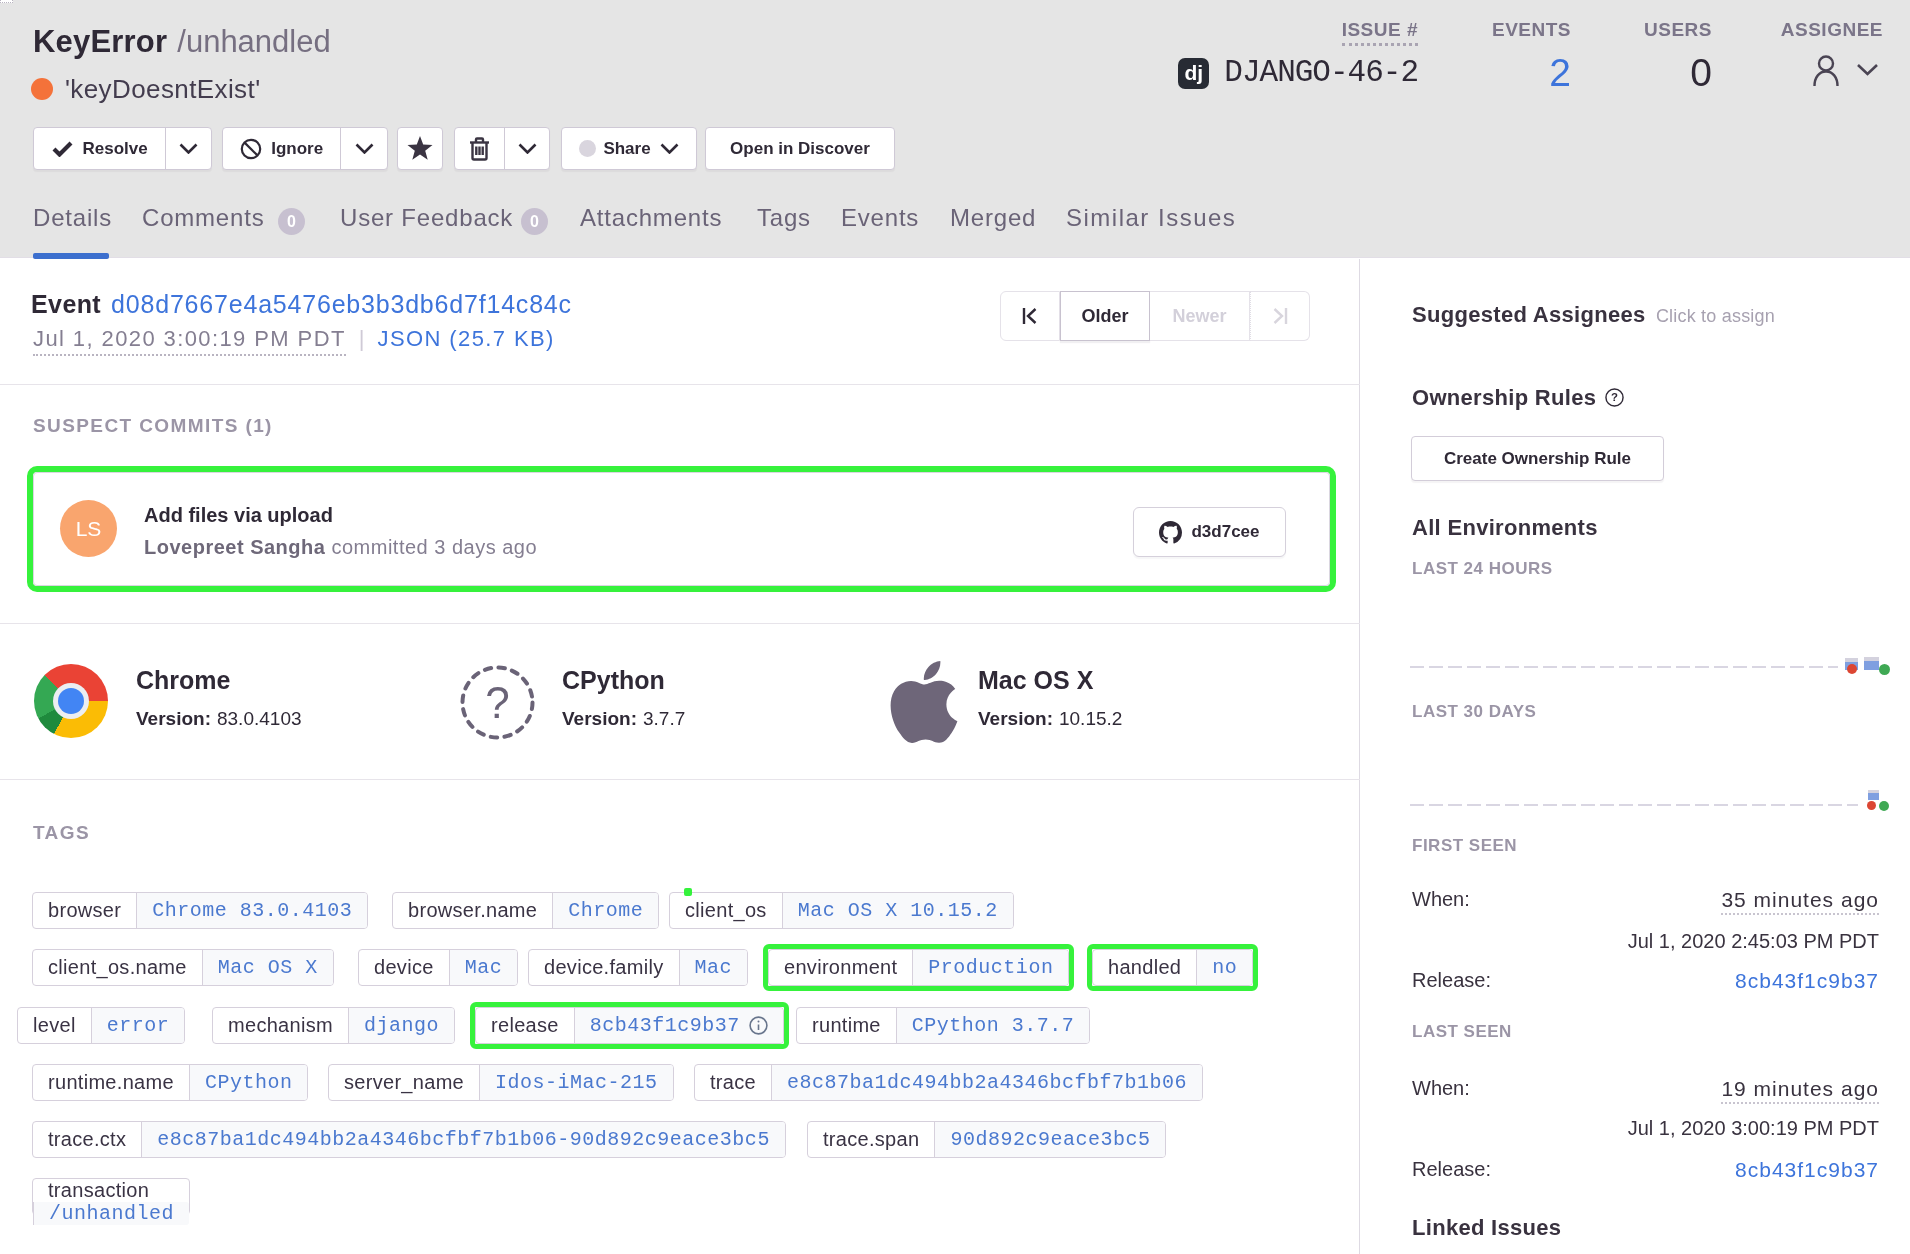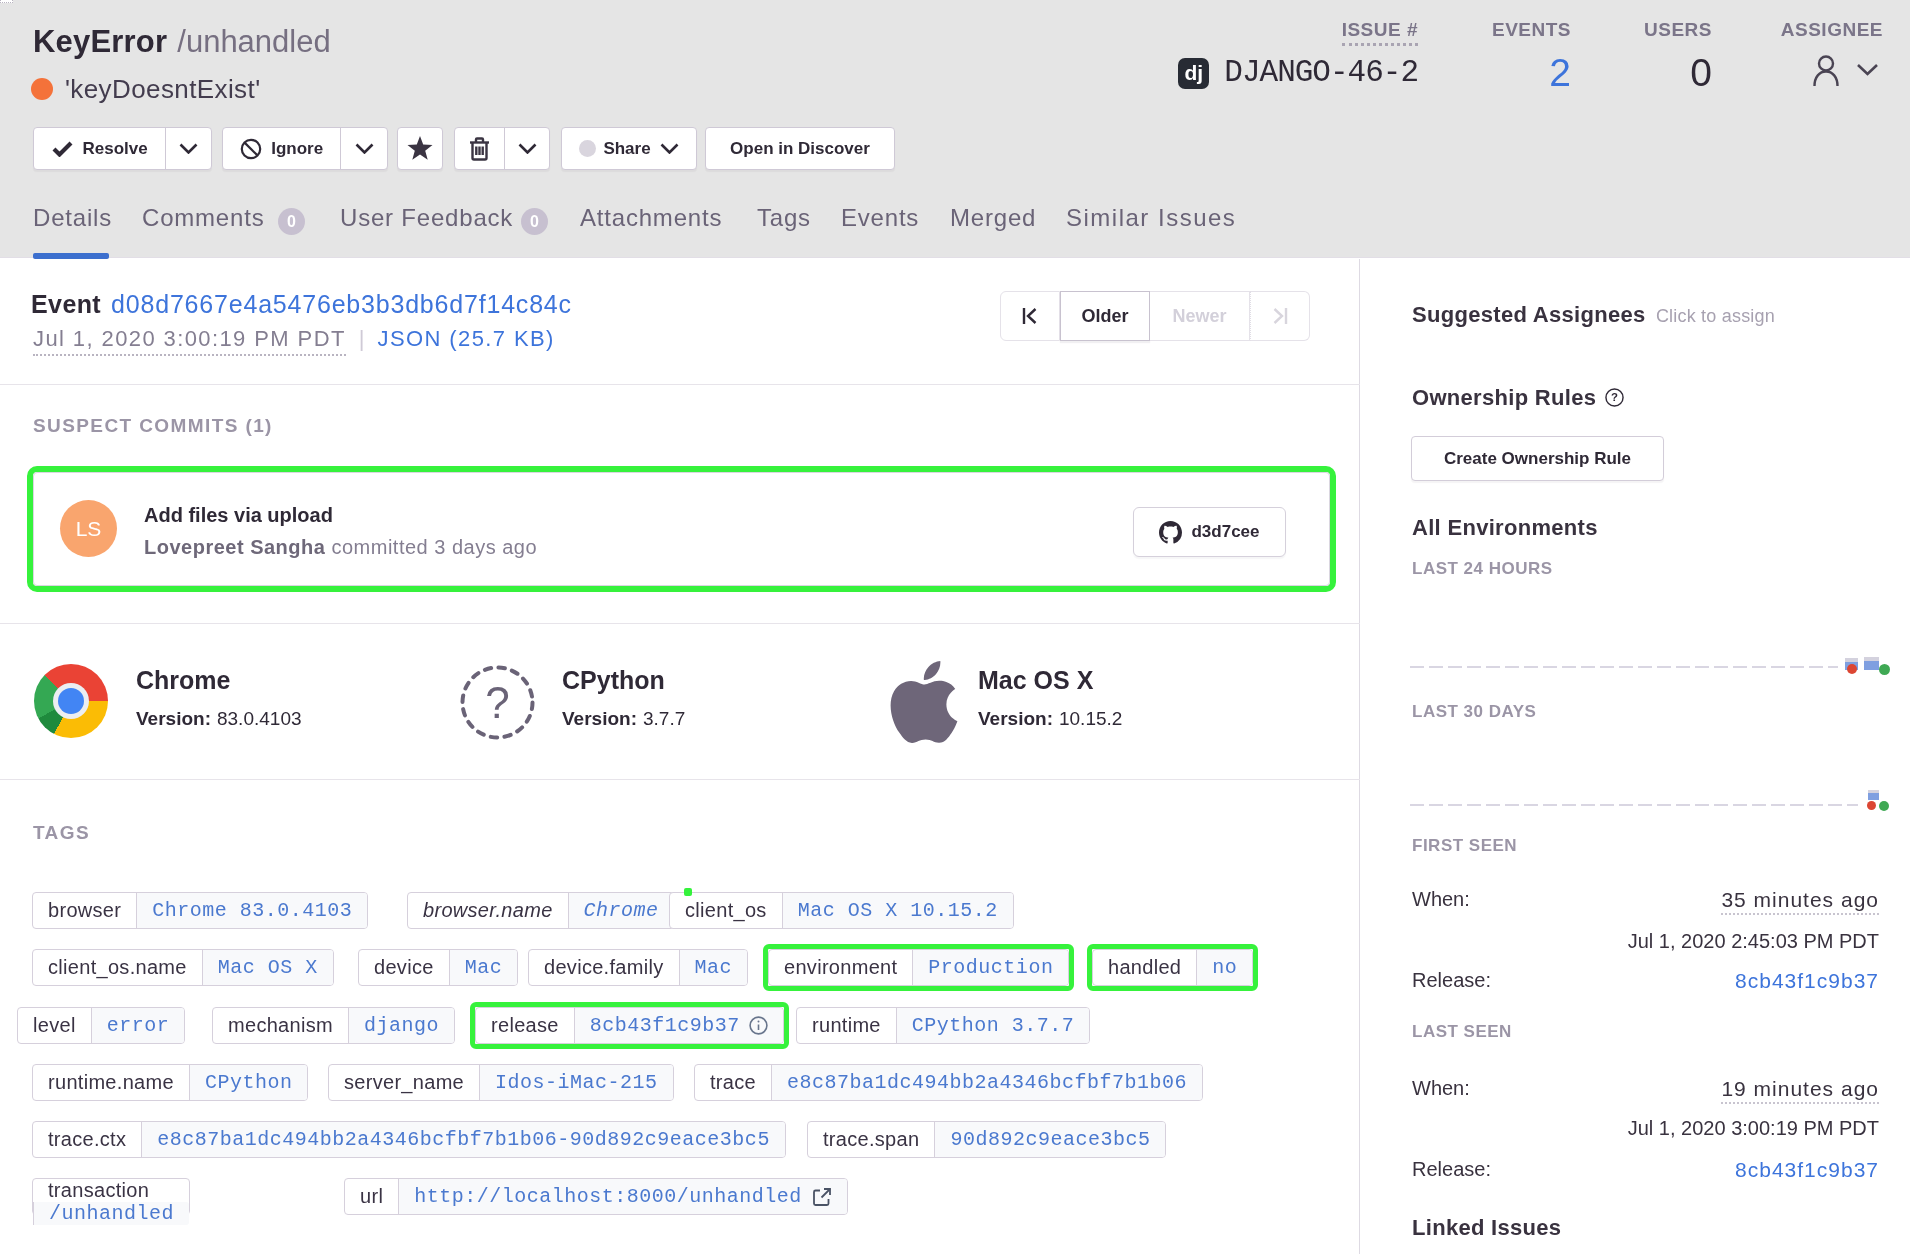--- a/index.html
+++ b/index.html
@@ -257,21 +257,21 @@
       <div class="ctxtitle">Mac OS X</div>
       <div class="ctxver"><b>Version:</b>10.15.2</div>
     </div>
 
   <div class="seclbl" style="left:33px; top:563px;">TAGS</div>
   <div class="tagrow" style="top:633px;">
     <div class="pill" style="left:32px;">
         <div class="k">browser</div>
         <div class="v">Chrome 83.0.4103</div>
       </div>
-    <div class="pill" style="left:407px;font-style:italic;">
+    <div class="pill" style="left:392px;">
         <div class="k">browser.name</div>
         <div class="v">Chrome</div>
       </div>
     <div class="pill" style="left:669px;">
         <div class="k">client_os</div>
         <div class="v">Mac OS X 10.15.2</div>
       </div>
   </div>
   <div class="tagrow" style="top:690px;">
     <div class="pill" style="left:32px;">
@@ -339,28 +339,20 @@
     <div class="pill" style="left:807px;">
         <div class="k">trace.span</div>
         <div class="v">90d892c9eace3bc5</div>
       </div>
   </div>
   <div class="tagrow" style="top:919px;">
     <div class="pill" style="left:32px;flex-direction:column;">
         <div class="k">transaction</div>
         <div class="v">/unhandled</div>
       </div>
-    <div class="pill" style="left:344px;">
-        <div class="k">url</div>
-        <div class="v">http://localhost:8000/unhandled<svg style="margin-left:10px;" width="20" height="20" viewBox="0 0 20 20" fill="none" stroke="#4a5365" stroke-width="1.8">
-            <path d="M8 3.5 H3.5 a1.5 1.5 0 0 0-1.5 1.5 V16.5 a1.5 1.5 0 0 0 1.5 1.5 H15 a1.5 1.5 0 0 0 1.5-1.5 V12"></path>
-            <path d="M12 2 H18 V8"></path>
-            <path d="M18 2 L9.5 10.5"></path>
-          </svg></div>
-      </div>
   </div>
 
   <div class="abs" style="left:684px; top:629px; width:8px; height:8px; background:#35f23c; border-radius:2px;"></div>
 </div>
 
 <div class="sidebar">
   <div class="sb-h" style="top:43px;">Suggested Assignees <span style="font-weight:normal; color:#a7a1b0; margin-left:4px; font-size:18px; letter-spacing:.2px;">Click to assign</span></div>
   <div class="sb-h" style="top:126px;">Ownership Rules
     <svg style="vertical-align:-2px; margin-left:2px;" width="19" height="19" viewBox="0 0 20 20" fill="none" stroke="#2f2936" stroke-width="1.5">
         <circle cx="10" cy="10" r="9"></circle>

